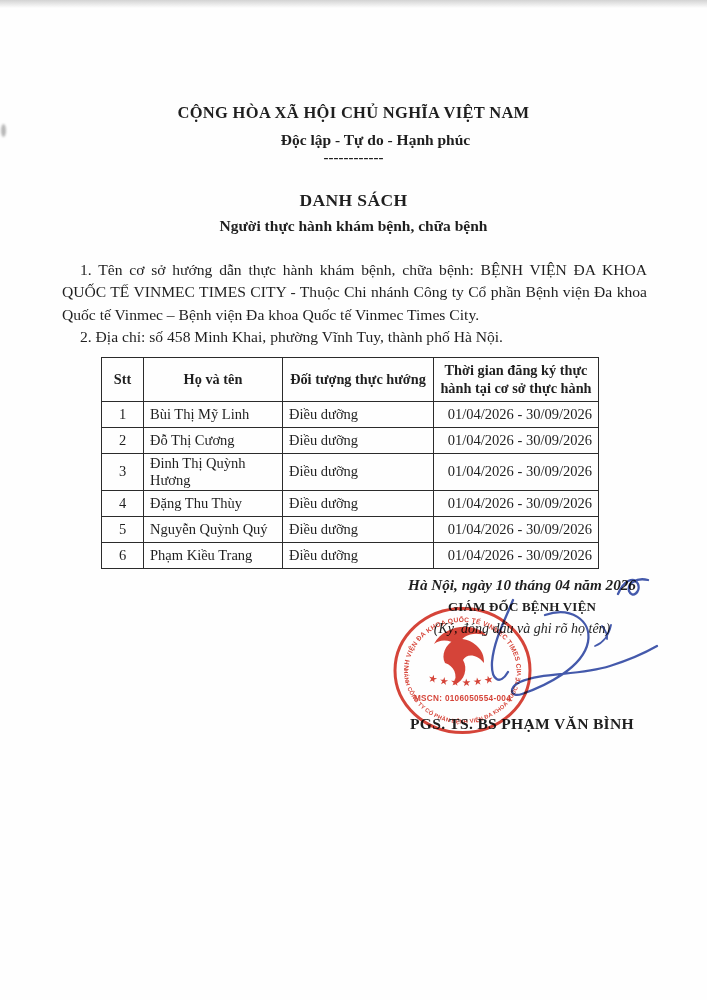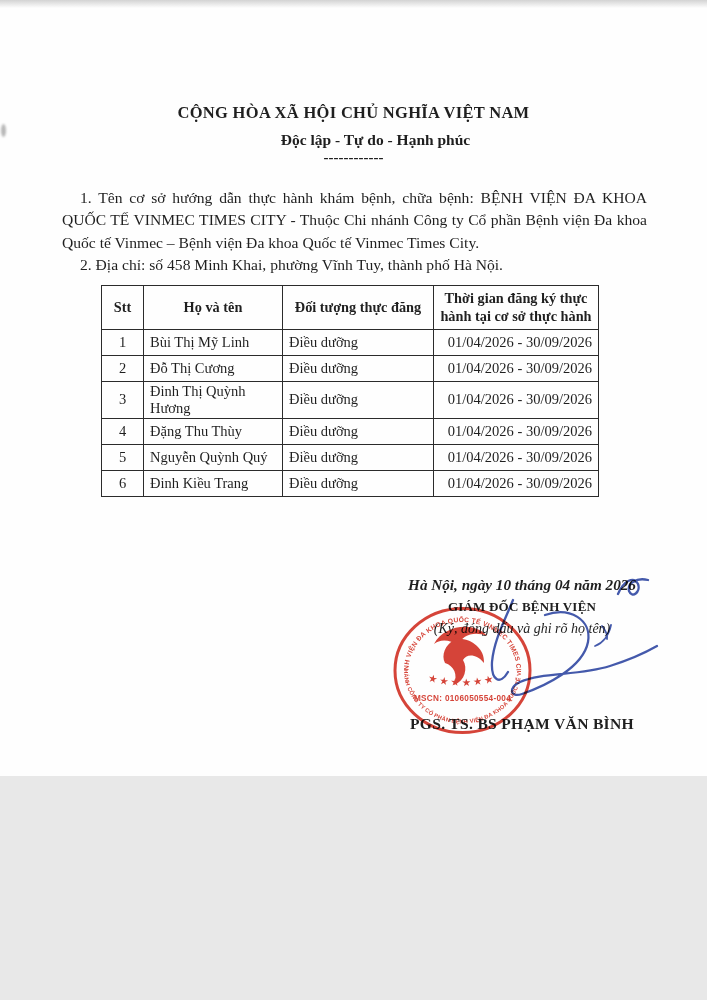--- a/index.html
+++ b/index.html
@@ -1,21 +1,21 @@
 <!DOCTYPE html>
 <html><head>
 <meta charset="utf-8">
 <style>
   * { margin:0; padding:0; box-sizing:border-box; }
   html,body { background:#e8e8e8; }
   body { font-family:"Liberation Serif","DejaVu Serif",serif; }
 
   .page {
     position:relative;
-    width:707px; height:776px;
+    width:707px; height:1000px;
     margin:0 auto;
     background:#fefefe;
     color:#1f1f1f;
     overflow:hidden;
   }
   .page::before {
     content:""; position:absolute; top:0; left:0; right:0; height:8px;
     background:linear-gradient(180deg, rgba(140,140,140,.38), rgba(255,255,255,0));
     pointer-events:none;
   }
@@ -84,38 +84,42 @@
 
 <div class="page">
   <div class="speck"></div>
 
   <div class="nat-header">
     <div class="nh1">CỘNG HÒA XÃ HỘI CHỦ NGHĨA VIỆT NAM</div>
     <div class="nh2">Độc lập - Tự do - Hạnh phúc</div>
     <div class="nh-dash">------------</div>
   </div>
 
+  <div class="doc-title">
+    <div class="dt1">DANH SÁCH</div>
+    <div class="dt2">Người thực hành khám bệnh, chữa bệnh</div>
+  </div>
 
   <div class="body-text">
     <p>1. Tên cơ sở hướng dẫn thực hành khám bệnh, chữa bệnh: BỆNH VIỆN ĐA KHOA QUỐC TẾ VINMEC TIMES CITY - Thuộc Chi nhánh Công ty Cổ phần Bệnh viện Đa khoa Quốc tế Vinmec – Bệnh viện Đa khoa Quốc tế Vinmec Times City.</p>
     <p>2. Địa chỉ: số 458 Minh Khai, phường Vĩnh Tuy, thành phố Hà Nội.</p>
   </div>
 
   <table class="list">
     <colgroup>
         <col class="c0">
         <col class="c1">
         <col class="c2">
         <col class="c3">
       </colgroup>
     <thead>
       <tr>
         <th>Stt</th>
         <th>Họ và tên</th>
-        <th>Đối tượng thực đăng</th>
+        <th>Đối tượng thực hướng</th>
         <th>Thời gian đăng ký thực hành tại cơ sở thực hành</th>
       </tr>
     </thead>
     <tbody>
         <tr>
           <td class="col0">1</td>
           <td class="col1">Bùi Thị Mỹ Linh</td>
           <td class="col2">Điều dưỡng</td>
           <td class="col3">01/04/2026 - 30/09/2026</td>
         </tr>
@@ -138,21 +142,21 @@
           <td class="col3">01/04/2026 - 30/09/2026</td>
         </tr>
         <tr>
           <td class="col0">5</td>
           <td class="col1">Nguyễn Quỳnh Quý</td>
           <td class="col2">Điều dưỡng</td>
           <td class="col3">01/04/2026 - 30/09/2026</td>
         </tr>
         <tr>
           <td class="col0">6</td>
-          <td class="col1">Đinh Kiều Trang</td>
+          <td class="col1">Phạm Kiều Trang</td>
           <td class="col2">Điều dưỡng</td>
           <td class="col3">01/04/2026 - 30/09/2026</td>
         </tr>
       </tbody>
   </table>
 
   <div class="sig-area">
     <div class="date-line">Hà Nội, ngày 10 tháng 04 năm 2026</div>
     <div class="signer-title">GIÁM ĐỐC BỆNH VIỆN</div>
     <div class="sign-instruction">(Ký, đóng dấu và ghi rõ họ tên)</div>

